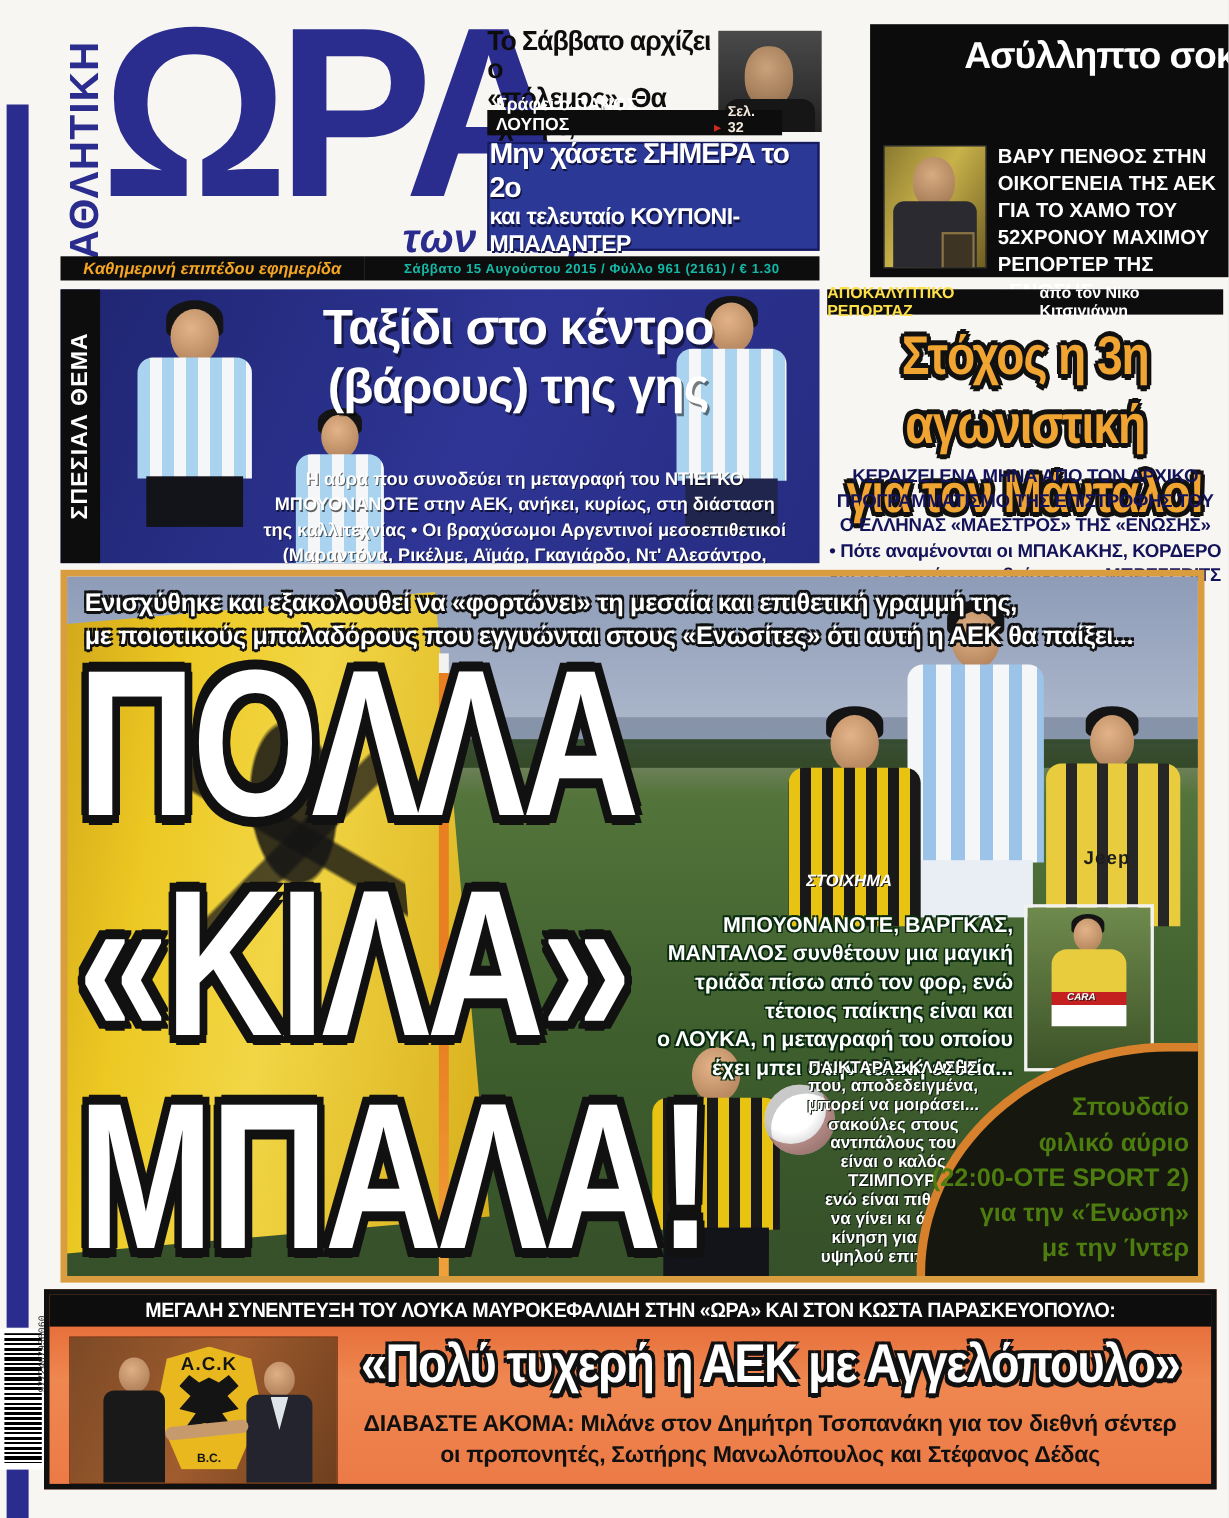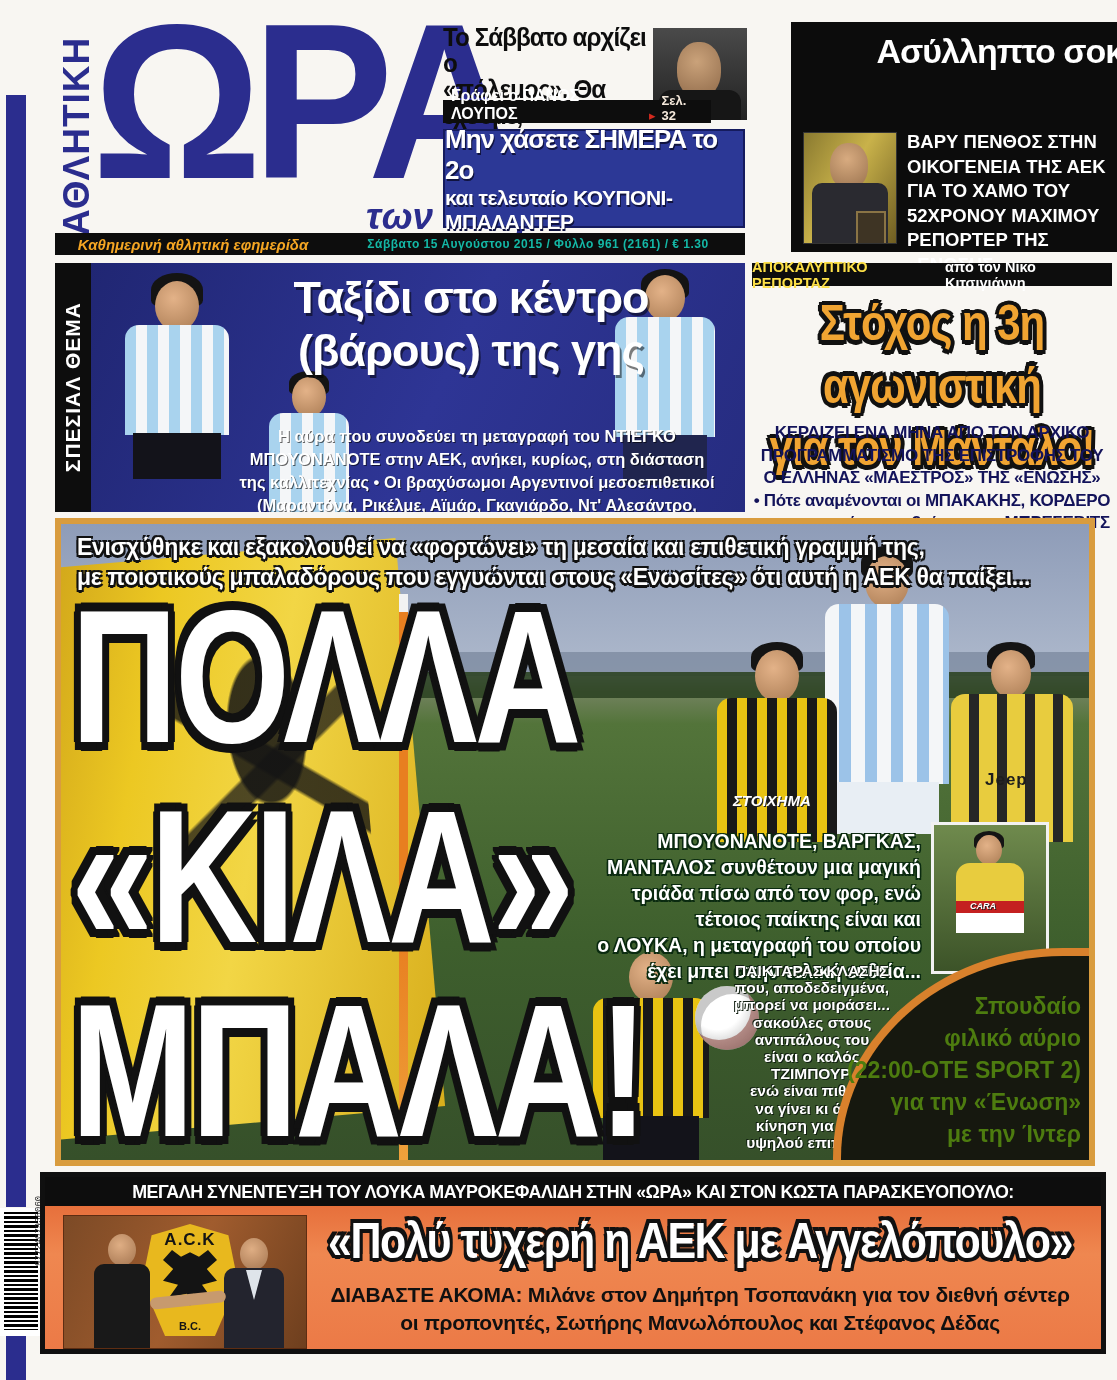--- a/index.html
+++ b/index.html
@@ -174,21 +174,21 @@
   <div class="abs barcode-box">
     <div class="barcode-bars"></div>
     <div class="barcode-num">9772407936060</div>
     <div class="barcode-issue">33</div>
   </div>
 
   <div class="abs vert-title">ΑΘΛΗΤΙΚΗ</div>
   <div class="abs logo">ΩΡΑ</div>
   <div class="abs logo-sub">των σπορ</div>
   <div class="abs tagline-strip">
-    <span>Καθημερινή αθλητική εφημερίδα</span>
+    <span>Καθημερινή επιπέδου εφημερίδα</span>
   </div>
   <div class="abs date-strip">
     <span>Σάββατο 15 Αυγούστου 2015 / Φύλλο 961 (2161) / € 1.30</span>
   </div>
 
   <div class="abs loupos-head ml">Το Σάββατο αρχίζει ο
 «πόλεμος». Θα έχουμε,
 πάλι, μια από τα ίδια;</div>
   <div class="abs loupos-photo">
     <div class="lp-face"></div>

